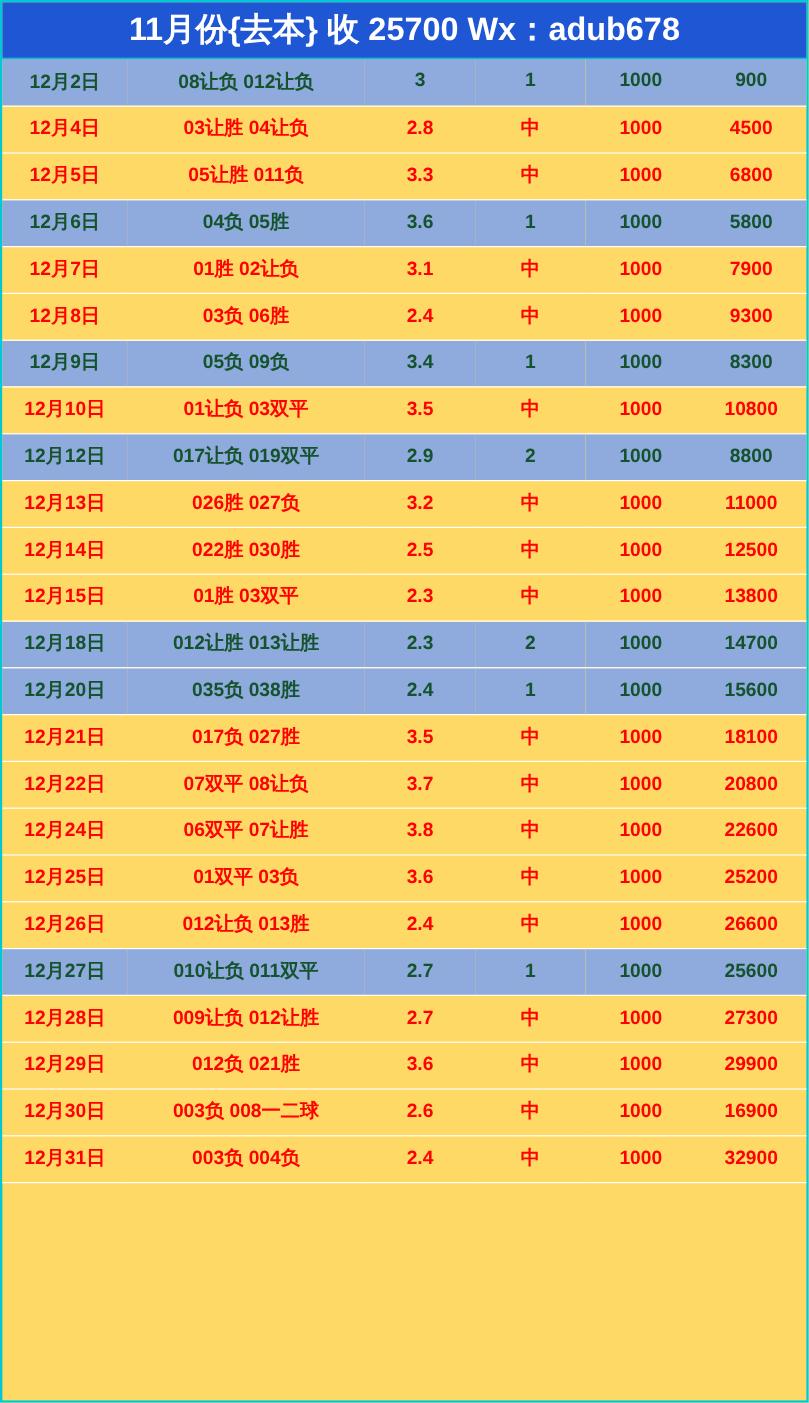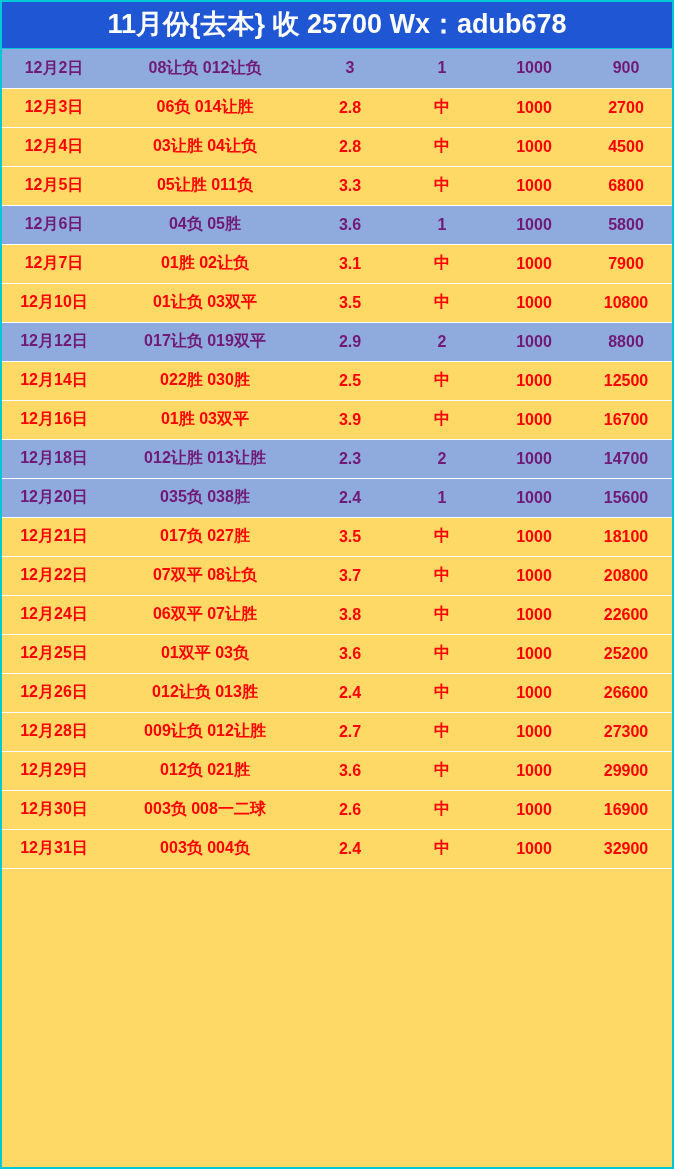--- a/index.html
+++ b/index.html
@@ -50,21 +50,21 @@
     border-bottom: 1px solid #ffffff;
     white-space: nowrap;
     overflow: hidden;
   }
   .row-odd td {
     background: #ffd966;
     color: #ff0000;
   }
   .row-even td {
     background: #8faadc;
-    color: #701a75;
+    color: #14532d;
     margin-top: 33px;
   }
   .c0 { width: 104px; }
   .c1 { width: 198px; }
   .c2 { width: 92px; }
   .c3 { width: 92px; }
   .c4 { width: 92px; }
   .c5 { width: 92px; }
 </style>
 </head>
@@ -86,28 +86,20 @@
     <tbody>
       <tr class="row-even">
         <td>12月2日</td>
         <td>08让负 012让负</td>
         <td>3</td>
         <td>1</td>
         <td>1000</td>
         <td>900</td>
       </tr>
       <tr class="row-odd">
-        <td>12月3日</td>
-        <td>06负 014让胜</td>
-        <td>2.8</td>
-        <td>中</td>
-        <td>1000</td>
-        <td>2700</td>
-      </tr>
-      <tr class="row-odd">
         <td>12月4日</td>
         <td>03让胜 04让负</td>
         <td>2.8</td>
         <td>中</td>
         <td>1000</td>
         <td>4500</td>
       </tr>
       <tr class="row-odd">
         <td>12月5日</td>
         <td>05让胜 011负</td>
@@ -124,52 +116,76 @@
         <td>1000</td>
         <td>5800</td>
       </tr>
       <tr class="row-odd">
         <td>12月7日</td>
         <td>01胜 02让负</td>
         <td>3.1</td>
         <td>中</td>
         <td>1000</td>
         <td>7900</td>
+      </tr>
+      <tr class="row-odd">
+        <td>12月8日</td>
+        <td>03负 06胜</td>
+        <td>2.4</td>
+        <td>中</td>
+        <td>1000</td>
+        <td>9300</td>
+      </tr>
+      <tr class="row-even">
+        <td>12月9日</td>
+        <td>05负 09负</td>
+        <td>3.4</td>
+        <td>1</td>
+        <td>1000</td>
+        <td>8300</td>
       </tr>
       <tr class="row-odd">
         <td>12月10日</td>
         <td>01让负 03双平</td>
         <td>3.5</td>
         <td>中</td>
         <td>1000</td>
         <td>10800</td>
       </tr>
       <tr class="row-even">
         <td>12月12日</td>
         <td>017让负 019双平</td>
         <td>2.9</td>
         <td>2</td>
         <td>1000</td>
         <td>8800</td>
       </tr>
       <tr class="row-odd">
+        <td>12月13日</td>
+        <td>026胜 027负</td>
+        <td>3.2</td>
+        <td>中</td>
+        <td>1000</td>
+        <td>11000</td>
+      </tr>
+      <tr class="row-odd">
         <td>12月14日</td>
         <td>022胜 030胜</td>
         <td>2.5</td>
         <td>中</td>
         <td>1000</td>
         <td>12500</td>
       </tr>
       <tr class="row-odd">
-        <td>12月16日</td>
+        <td>12月15日</td>
         <td>01胜 03双平</td>
-        <td>3.9</td>
-        <td>中</td>
-        <td>1000</td>
-        <td>16700</td>
+        <td>2.3</td>
+        <td>中</td>
+        <td>1000</td>
+        <td>13800</td>
       </tr>
       <tr class="row-even">
         <td>12月18日</td>
         <td>012让胜 013让胜</td>
         <td>2.3</td>
         <td>2</td>
         <td>1000</td>
         <td>14700</td>
       </tr>
       <tr class="row-even">
@@ -213,20 +229,28 @@
         <td>25200</td>
       </tr>
       <tr class="row-odd">
         <td>12月26日</td>
         <td>012让负 013胜</td>
         <td>2.4</td>
         <td>中</td>
         <td>1000</td>
         <td>26600</td>
       </tr>
+      <tr class="row-even">
+        <td>12月27日</td>
+        <td>010让负 011双平</td>
+        <td>2.7</td>
+        <td>1</td>
+        <td>1000</td>
+        <td>25600</td>
+      </tr>
       <tr class="row-odd">
         <td>12月28日</td>
         <td>009让负 012让胜</td>
         <td>2.7</td>
         <td>中</td>
         <td>1000</td>
         <td>27300</td>
       </tr>
       <tr class="row-odd">
         <td>12月29日</td>

